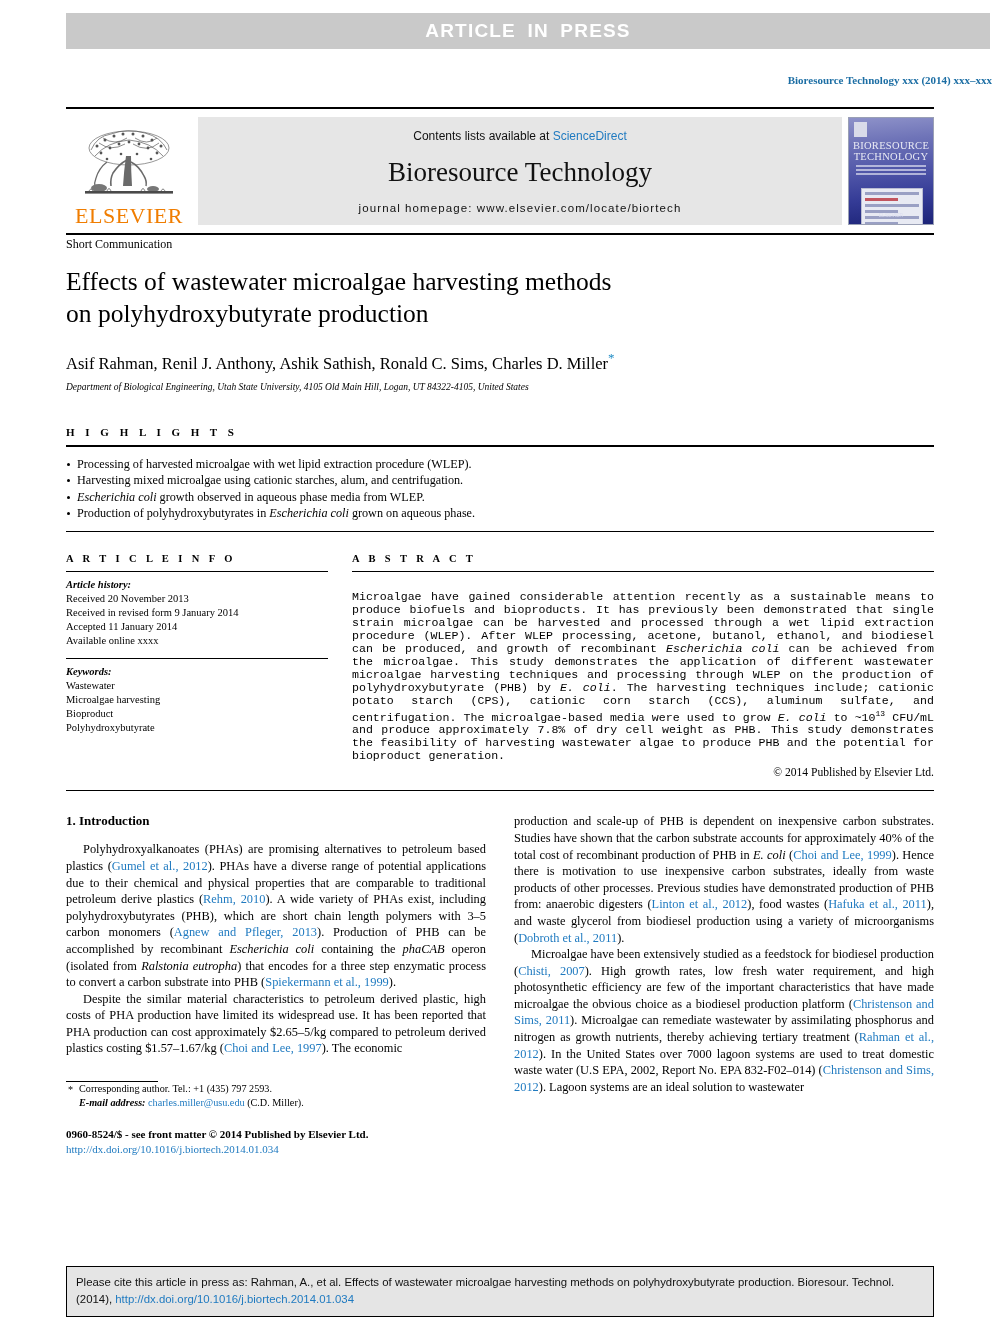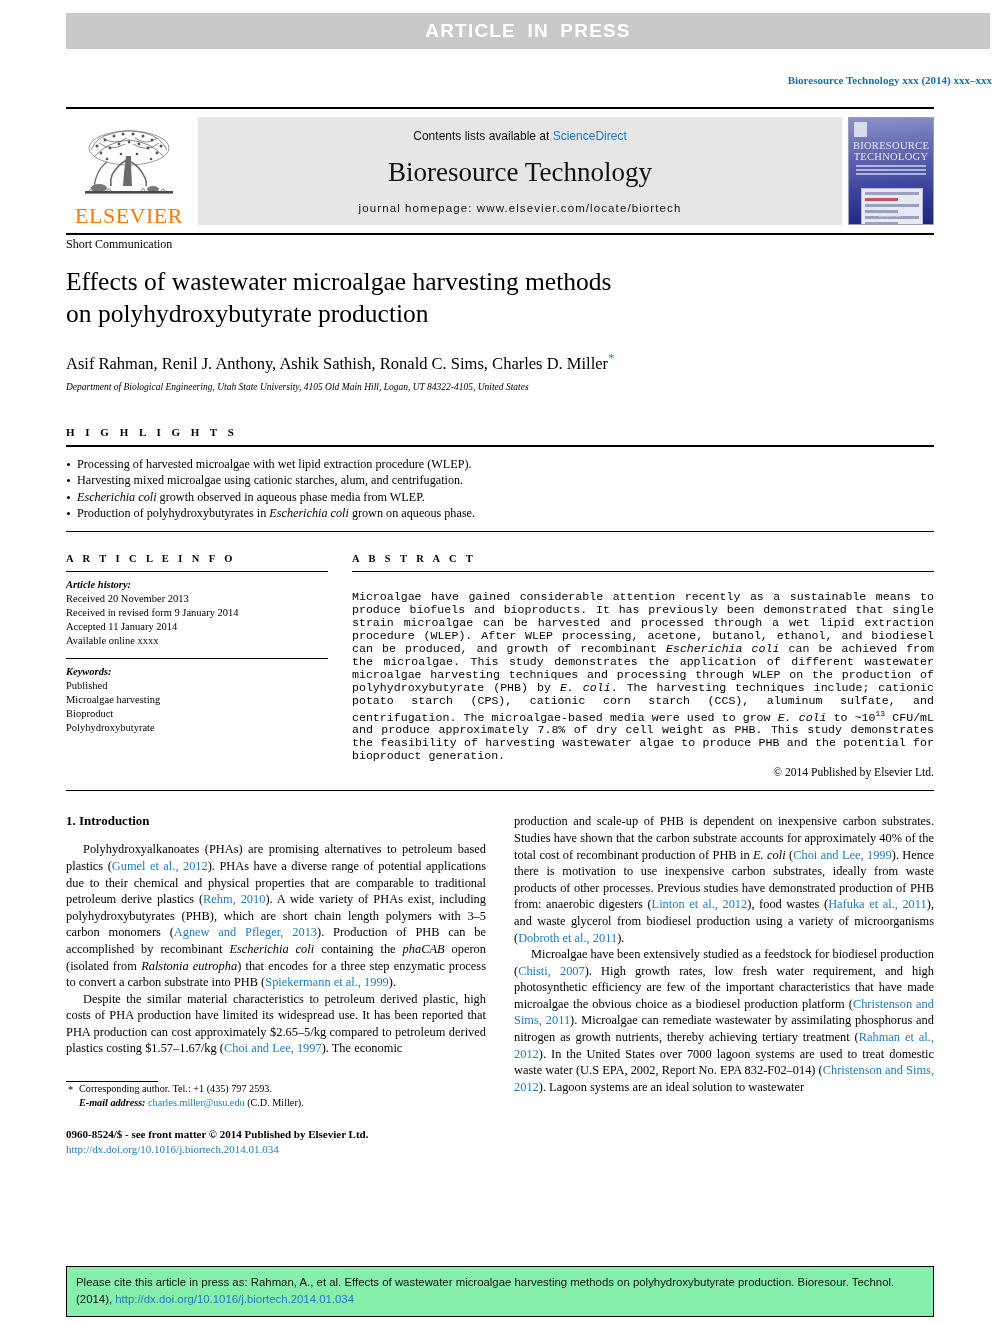--- a/index.html
+++ b/index.html
@@ -315,21 +315,21 @@
     font-size: 11px;
     color: #1f7ac0;
     line-height: 14.5px;
   }
 
   
   .cite-box {
     position: absolute;
     left: 66px; top: 1266px;
     width: 868px;
-    background: #86efac;
+    background: #e5e5e5;
     border: 1px solid #000;
     padding: 7px 9px 8px 9px;
   }
   .cite-text {
     font-family: "Liberation Sans", sans-serif;
     font-size: 11.4px;
     line-height: 17px;
     color: #111;
   }
   .cite-text a { color: #1f7ac0; text-decoration: none; }
@@ -467,21 +467,21 @@
       <div class="info-block">
         <div class="lab">Article history:</div>
         <div class="ln">Received 20 November 2013</div>
         <div class="ln">Received in revised form 9 January 2014</div>
         <div class="ln">Accepted 11 January 2014</div>
         <div class="ln">Available online xxxx</div>
       </div>
       <div class="info-sep"></div>
       <div class="info-block">
         <div class="lab">Keywords:</div>
-        <div class="ln">Published</div>
+        <div class="ln">Wastewater</div>
         <div class="ln">Microalgae harvesting</div>
         <div class="ln">Bioproduct</div>
         <div class="ln">Polyhydroxybutyrate</div>
       </div>
     </div>
 
     <div class="col-abs">
       <div class="sm-head">A B S T R A C T</div>
       <div class="sm-rule"></div>
       <div class="abs-body"><span>Microalgae have gained considerable attention recently as a sustainable means to produce biofuels and bioproducts. It has previously been demonstrated that single strain microalgae can be harvested and processed through a wet lipid extraction procedure (WLEP). After WLEP processing, acetone, butanol, ethanol, and biodiesel can be produced, and growth of recombinant </span><i>Escherichia coli</i><span> can be achieved from the microalgae. This study demonstrates the application of different wastewater microalgae harvesting techniques and processing through WLEP on the production of polyhydroxybutyrate (PHB) by </span><i>E. coli</i><span>. The harvesting techniques include; cationic potato starch (CPS), cationic corn starch (CCS), aluminum sulfate, and centrifugation. The microalgae-based media were used to grow </span><i>E. coli</i><span> to ~10</span><sup>13</sup><span> CFU/mL and produce approximately 7.8% of dry cell weight as PHB. This study demonstrates the feasibility of harvesting wastewater algae to produce PHB and the potential for bioproduct generation.</span></div>

